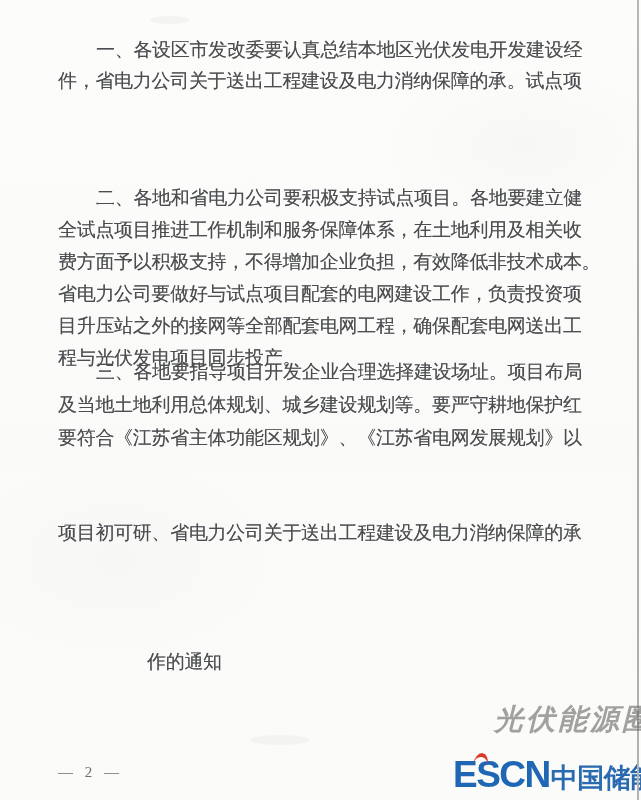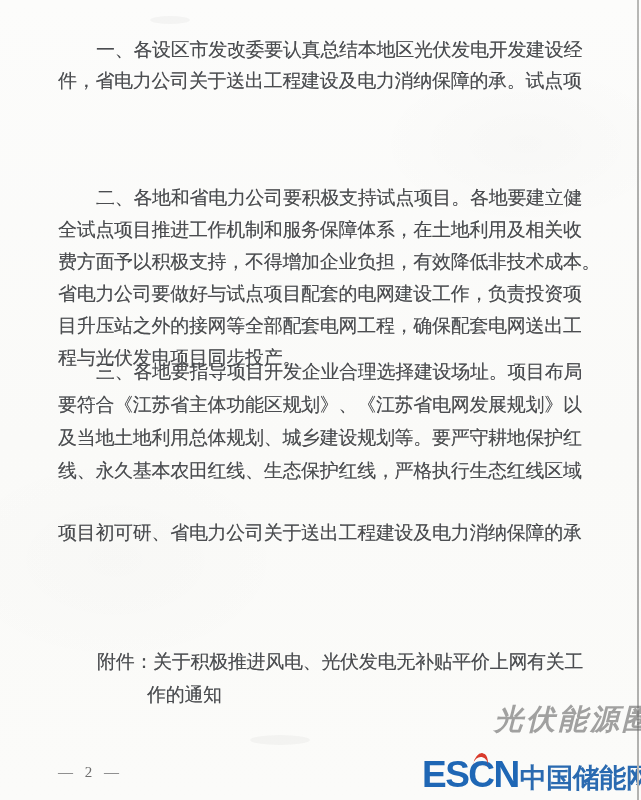--- a/index.html
+++ b/index.html
@@ -57,20 +57,21 @@
     display: flex; align-items: baseline;
     white-space: nowrap;
   }
   .wm-escn {
     font-family: "Liberation Sans", sans-serif;
     font-weight: 800;
     font-size: 37px;
     line-height: 37px;
     letter-spacing: -1.5px;
     color: #1f67b5;
+    margin-left: 31px;
   }
   .wm-site {
     font-family: "Liberation Sans", "DejaVu Sans", sans-serif;
     font-weight: 700;
     font-size: 27px;
     line-height: 27px;
     letter-spacing: -0.5px;
     color: #2a6ab0;
     margin-left: 1px;
   }
@@ -109,31 +110,29 @@
     <div class="line indent">二、各地和省电力公司要积极支持试点项目。各地要建立健</div>
     <div class="line">全试点项目推进工作机制和服务保障体系，在土地利用及相关收</div>
     <div class="line">费方面予以积极支持，不得增加企业负担，有效降低非技术成本。</div>
     <div class="line">省电力公司要做好与试点项目配套的电网建设工作，负责投资项</div>
     <div class="line">目升压站之外的接网等全部配套电网工程，确保配套电网送出工</div>
     <div class="line">程与光伏发电项目同步投产。</div>
   </div>
 
   <div class="para p3">
     <div class="line indent">三、各地要指导项目开发企业合理选择建设场址。项目布局</div>
+    <div class="line">及当地土地利用总体规划、城乡建设规划等。要严守耕地保护红</div>
     <div class="line">要符合《江苏省主体功能区规划》、《江苏省电网发展规划》以</div>
-    <div class="line">及当地土地利用总体规划、城乡建设规划等。要严守耕地保护红</div>
-    <div class="line">线、永久基本农田红线、生态保护红线，严格执行生态红线区域</div>
   </div>
 
   <div class="para p4">
     <div class="line">项目初可研、省电力公司关于送出工程建设及电力消纳保障的承</div>
   </div>
 
   <div class="attachment">
-    <div class="line">附件：关于积极推进风电、光伏发电无补贴平价上网有关工</div>
     <div class="line cont">作的通知</div>
   </div>
 
   <div class="page-number">— 2 —</div>
 
   <div class="wm">
     <div class="wm-logo">
       <span class="wm-escn">ESCN</span>
         <span class="wm-site">中国储能网</span>
     </div>

